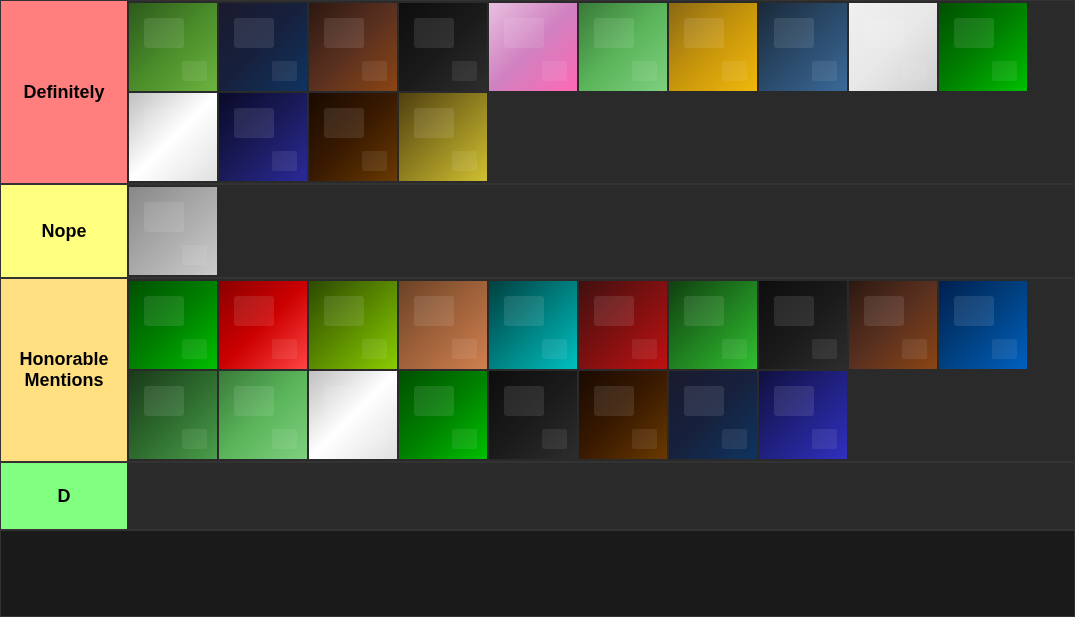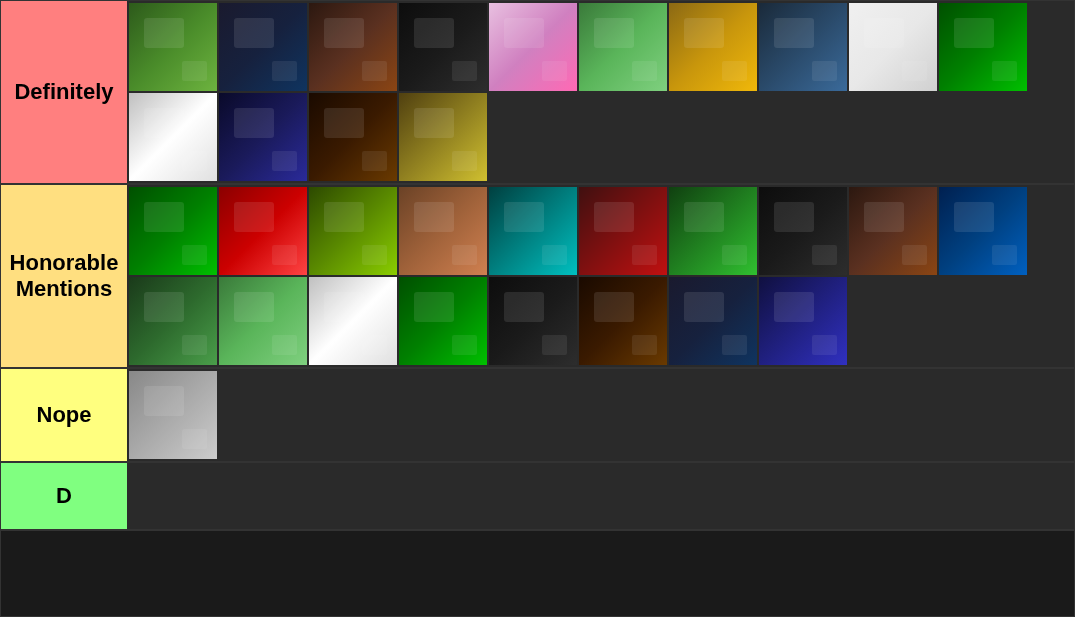--- a/index.html
+++ b/index.html
@@ -22,21 +22,21 @@
       flex-direction: row;
       border-bottom: 2px solid #333;
       flex-shrink: 0;
     }
     .tier-label {
       width: 126px;
       min-width: 126px;
       display: flex;
       align-items: center;
       justify-content: center;
-      font-size: 22px;
+      font-size: 18px;
       font-weight: bold;
       color: #000;
       text-align: center;
       padding: 4px;
       word-break: break-word;
     }
     .tier-content {
       flex: 1;
       display: flex;
       flex-wrap: wrap;
@@ -173,20 +173,28 @@
           <div class="inner"></div>
         </div>
         <div class="game-thumb thumb-11" title="Dark Game">
           <div class="inner"></div>
         </div>
         <div class="game-thumb thumb-15" title="Mario 2D">
           <div class="inner"></div>
         </div>
       </div>
     </div>
+    <div class="tier-row row-nope">
+      <div class="tier-label tier-nope">Nope</div>
+      <div class="tier-content">
+        <div class="game-thumb thumb-bw" title="Gameboy Game">
+          <div class="inner"></div>
+        </div>
+      </div>
+    </div>
     <div class="tier-row row-honorable">
       <div class="tier-label tier-honorable">Honorable Mentions</div>
       <div class="tier-content">
         <div class="game-thumb thumb-12" title="Top-down RPG">
           <div class="inner"></div>
         </div>
         <div class="game-thumb thumb-17" title="Anime Girl">
           <div class="inner"></div>
         </div>
         <div class="game-thumb thumb-18" title="Shooter 1">
@@ -232,25 +240,17 @@
           <div class="inner"></div>
         </div>
         <div class="game-thumb thumb-2" title="Fight Scene">
           <div class="inner"></div>
         </div>
         <div class="game-thumb thumb-16" title="Grid Game">
           <div class="inner"></div>
         </div>
       </div>
     </div>
-    <div class="tier-row row-nope">
-      <div class="tier-label tier-nope">Nope</div>
-      <div class="tier-content">
-        <div class="game-thumb thumb-bw" title="Gameboy Game">
-          <div class="inner"></div>
-        </div>
-      </div>
-    </div>
     <div class="tier-row row-d">
       <div class="tier-label tier-d">D</div>
       <div class="tier-content"></div>
     </div>
   </div>
 
 </body></html>

